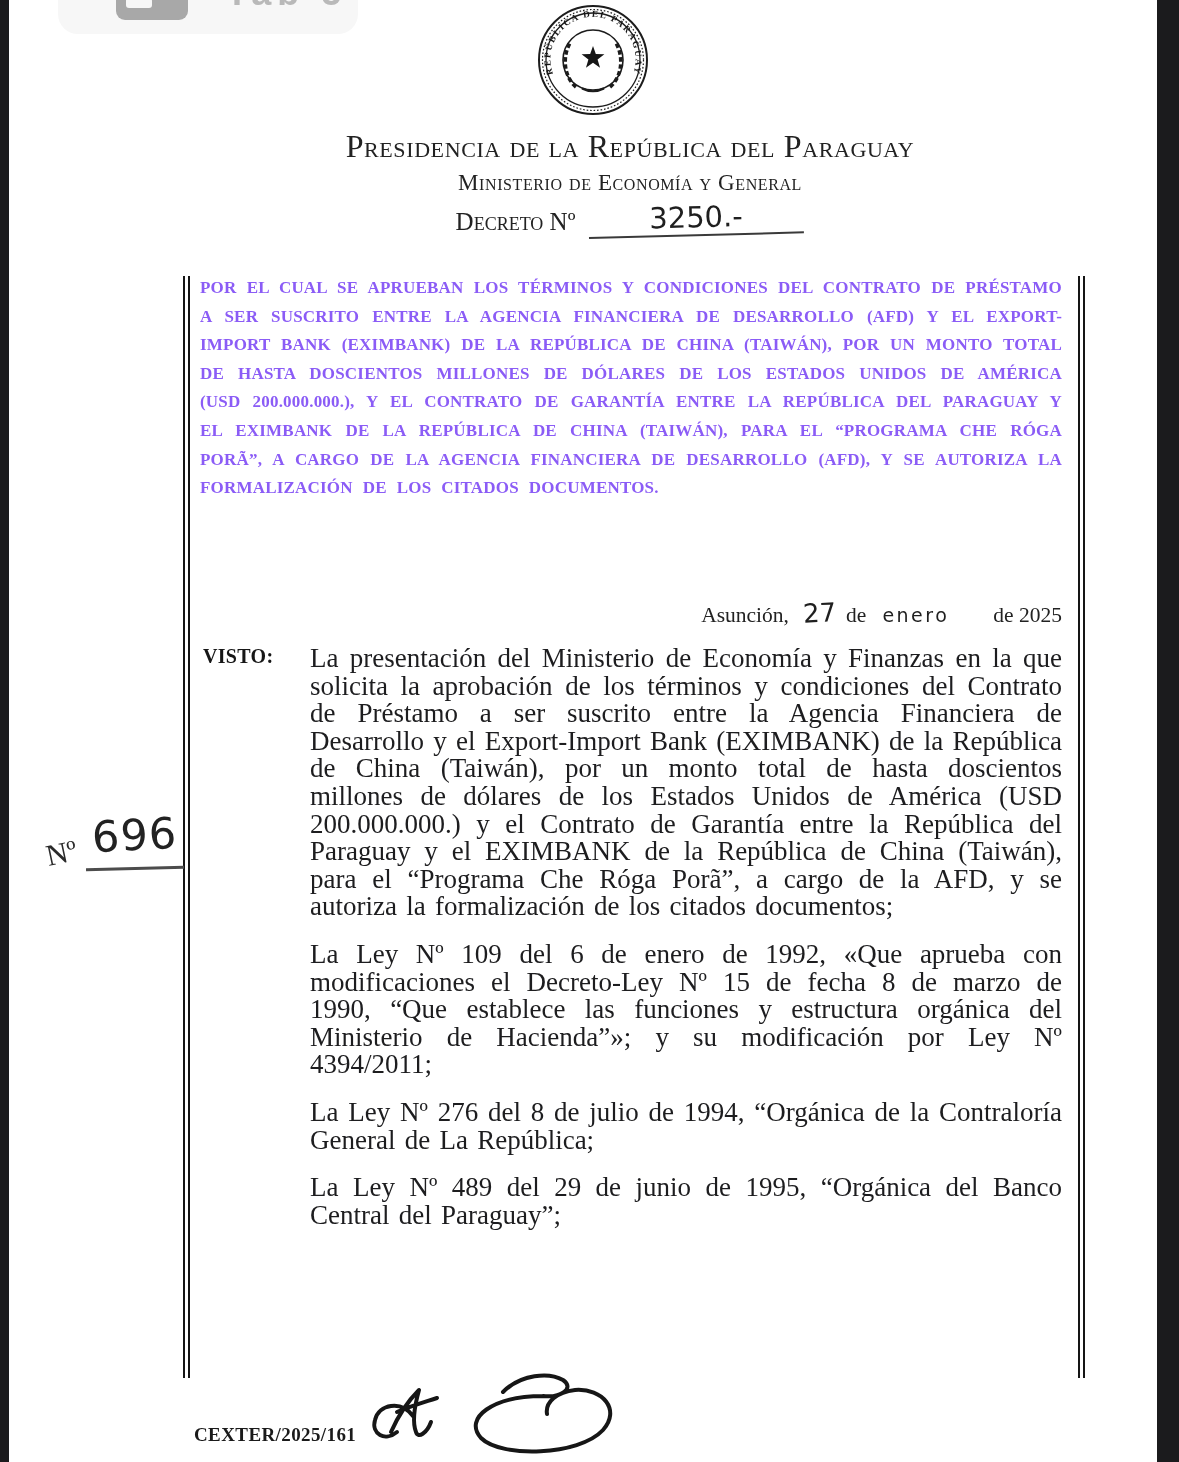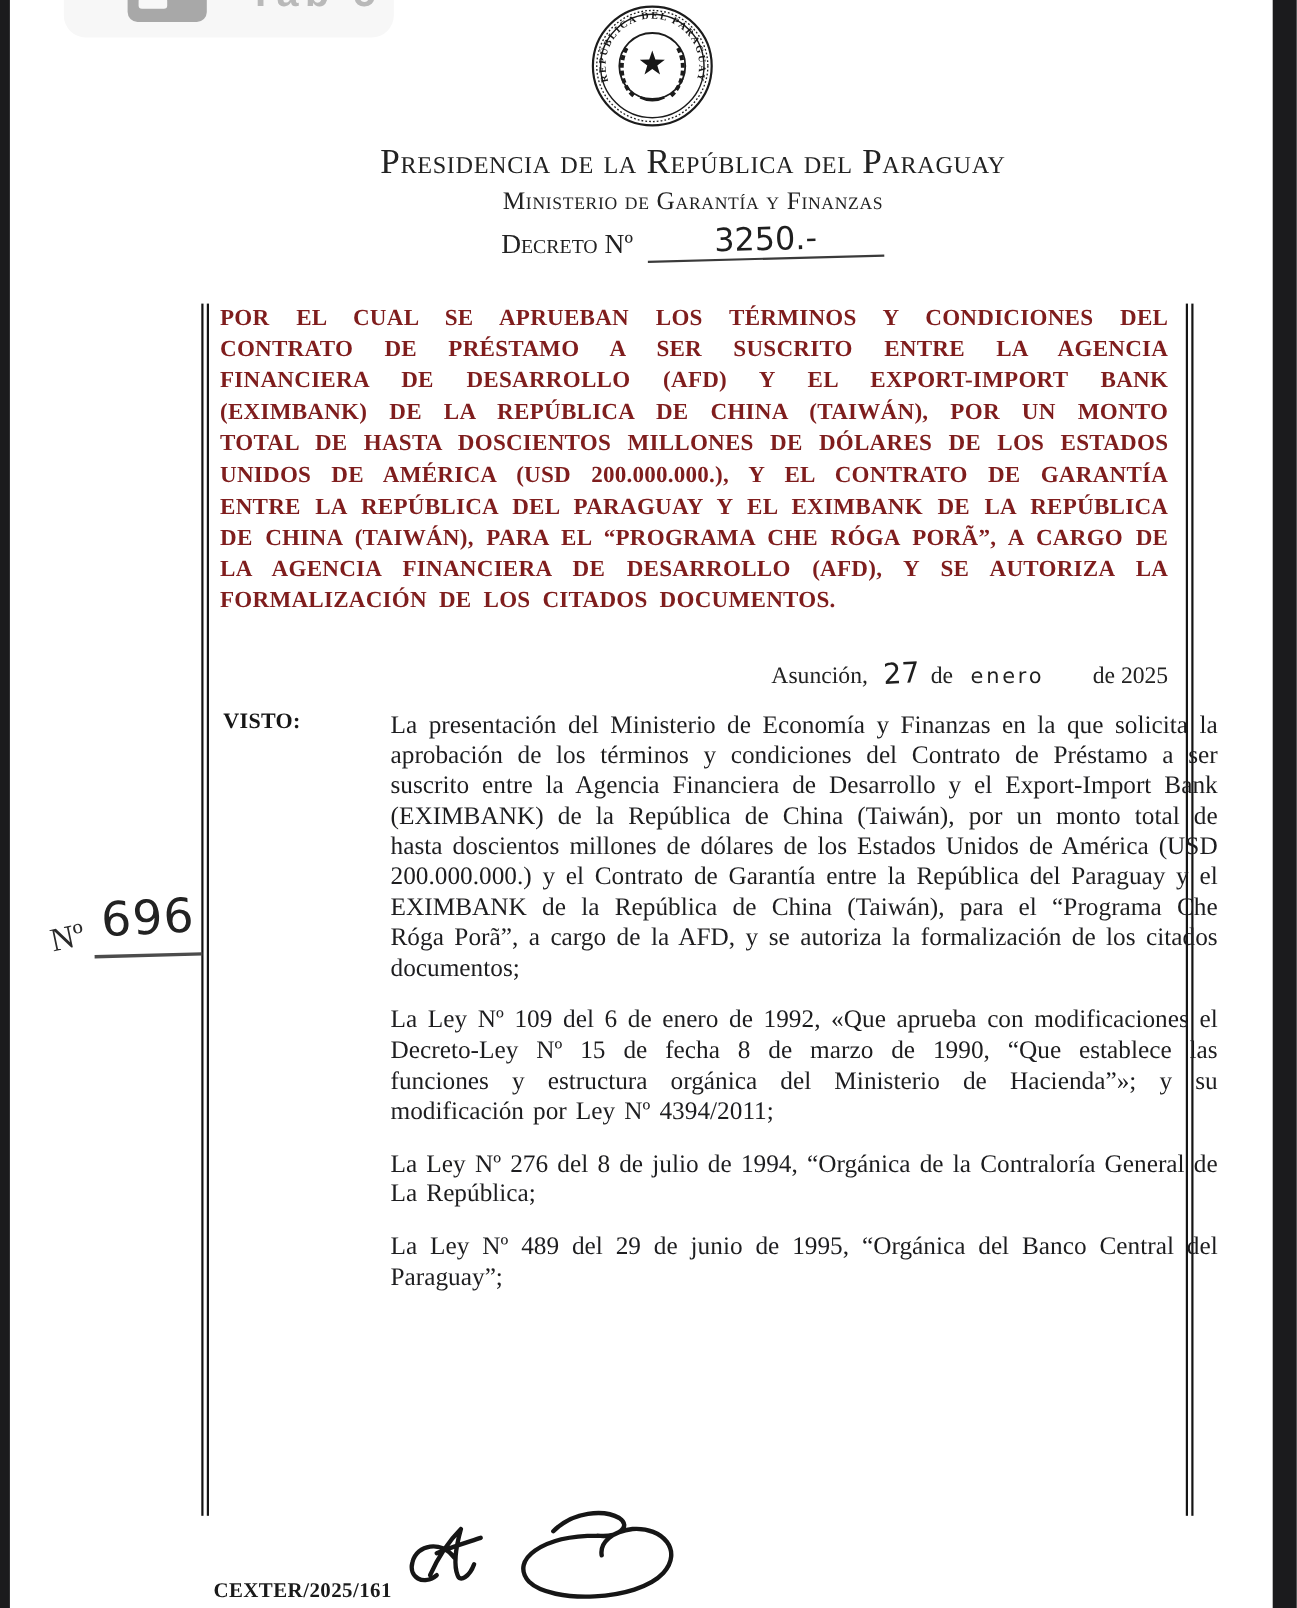--- a/index.html
+++ b/index.html
@@ -58,43 +58,43 @@
 
   
   .vrule { position: absolute; top: 276px; height: 1102px; width: 7px;
            border-left: 2px solid #151515; border-right: 2px solid #151515; }
   .vrule-left { left: 183px; }
   .vrule-right { left: 1078px; }
 
   
   .title-block {
     position: absolute; left: 200px; top: 274px; width: 862px;
-    font-weight: 700; font-size: 21px; line-height: 28.6px;
+    font-weight: 700; font-size: 17px; line-height: 28.6px;
     text-align: justify; word-spacing: 5.5px; letter-spacing: 0.2px;
-    color: #7f1d1d;
+    color: #8b5cf6;
   }
 
   
   .dateline {
     position: absolute; top: 598px; right: 117px;
     font-size: 21.5px; color: #222; display: flex; align-items: baseline;
   }
   .hand { font-family: "DejaVu Sans", sans-serif; color: #1f1f1f; }
   .date-day { font-size: 26px; margin: 0 10px 0 14px; transform: rotate(-3deg); }
   .date-month { font-size: 19px; letter-spacing: 2.5px; margin: 0 44px 0 16px; }
 
   
   .visto-label {
     position: absolute; left: 203px; top: 645px;
     font-weight: 700; font-size: 20px; letter-spacing: 0.3px; color: #161616;
   }
   .visto-body {
     position: absolute; left: 310px; top: 645px; width: 752px;
-    font-size: 23px; line-height: 27.6px; text-align: justify;
-    word-spacing: 2.5px; color: #1d1d1f; margin-left: 45px;
+    font-size: 27px; line-height: 27.6px; text-align: justify;
+    word-spacing: 2.5px; color: #1d1d1f;
   }
   .visto-body p { margin-bottom: 20px; }
 
   
   .margin-number { position: absolute; left: 40px; top: 810px; width: 150px; height: 70px; }
   .margin-number .no-label {
     position: absolute; left: 6px; top: 26px; font-size: 30px; color: #2a2a2a;
     transform: rotate(-12deg);
   }
   .margin-number .no-value {
@@ -102,21 +102,21 @@
     transform: rotate(-3deg); letter-spacing: 1px;
   }
   .margin-number .no-underline {
     position: absolute; left: 46px; top: 57px; width: 98px; height: 3px;
     background: #4c4c4c; transform: rotate(-1.5deg);
   }
 
   
   .footer-code {
     position: absolute; left: 194px; top: 1424px;
-    font-weight: 700; font-size: 19px; letter-spacing: 0.4px; color: #1a1a1a; margin-top: 12px;
+    font-weight: 700; font-size: 19px; letter-spacing: 0.4px; color: #1a1a1a;
   }
   .signatures { position: absolute; left: 335px; top: 1366px; width: 330px; height: 96px; }
 </style>
 </head>
 <body>
 
 <div class="stage">
 
   <div class="edge edge-left"></div>
   <div class="edge edge-right"></div>
@@ -138,21 +138,21 @@
       <textPath href="#sealArc" startOffset="50%" text-anchor="middle">REPÚBLICA DEL PARAGUAY</textPath>
     </text>
     <path d="M 39,83 C 27,73 25,53 33,39" fill="none" stroke="#1c1c1c" stroke-width="3.6" stroke-dasharray="4.5 2.6"></path>
     <path d="M 73,83 C 85,73 87,53 79,39" fill="none" stroke="#1c1c1c" stroke-width="3.6" stroke-dasharray="4.5 2.6"></path>
     <path d="M 45,84.5 Q 56,90 67,84.5" fill="none" stroke="#1c1c1c" stroke-width="2.2"></path>
     <polygon points="56,42 58.82,50.12 67.41,50.29 60.57,55.48 63.06,63.71 56,58.8 48.94,63.71 51.43,55.48 44.59,50.29 53.18,50.12" fill="#161616"></polygon>
   </svg>
 
   <div class="header-block">
     <div class="header-line1">Presidencia de la República del Paraguay</div>
-    <div class="header-line2">Ministerio de Garantía y Finanzas</div>
+    <div class="header-line2">Ministerio de Economía y General</div>
     <div class="decree-line">
       <span>Decreto Nº</span><span class="decree-number hand">3250.-</span>
     </div>
   </div>
 
   <div class="vrule vrule-left"></div>
   <div class="vrule vrule-right"></div>
 
   <div class="title-block">POR EL CUAL SE APRUEBAN LOS TÉRMINOS Y CONDICIONES DEL CONTRATO DE PRÉSTAMO A SER SUSCRITO ENTRE LA AGENCIA FINANCIERA DE DESARROLLO (AFD) Y EL EXPORT-IMPORT BANK (EXIMBANK) DE LA REPÚBLICA DE CHINA (TAIWÁN), POR UN MONTO TOTAL DE HASTA DOSCIENTOS MILLONES DE DÓLARES DE LOS ESTADOS UNIDOS DE AMÉRICA (USD 200.000.000.), Y EL CONTRATO DE GARANTÍA ENTRE LA REPÚBLICA DEL PARAGUAY Y EL EXIMBANK DE LA REPÚBLICA DE CHINA (TAIWÁN), PARA EL “PROGRAMA CHE RÓGA PORÃ”, A CARGO DE LA AGENCIA FINANCIERA DE DESARROLLO (AFD), Y SE AUTORIZA LA FORMALIZACIÓN DE LOS CITADOS DOCUMENTOS.</div>
 

